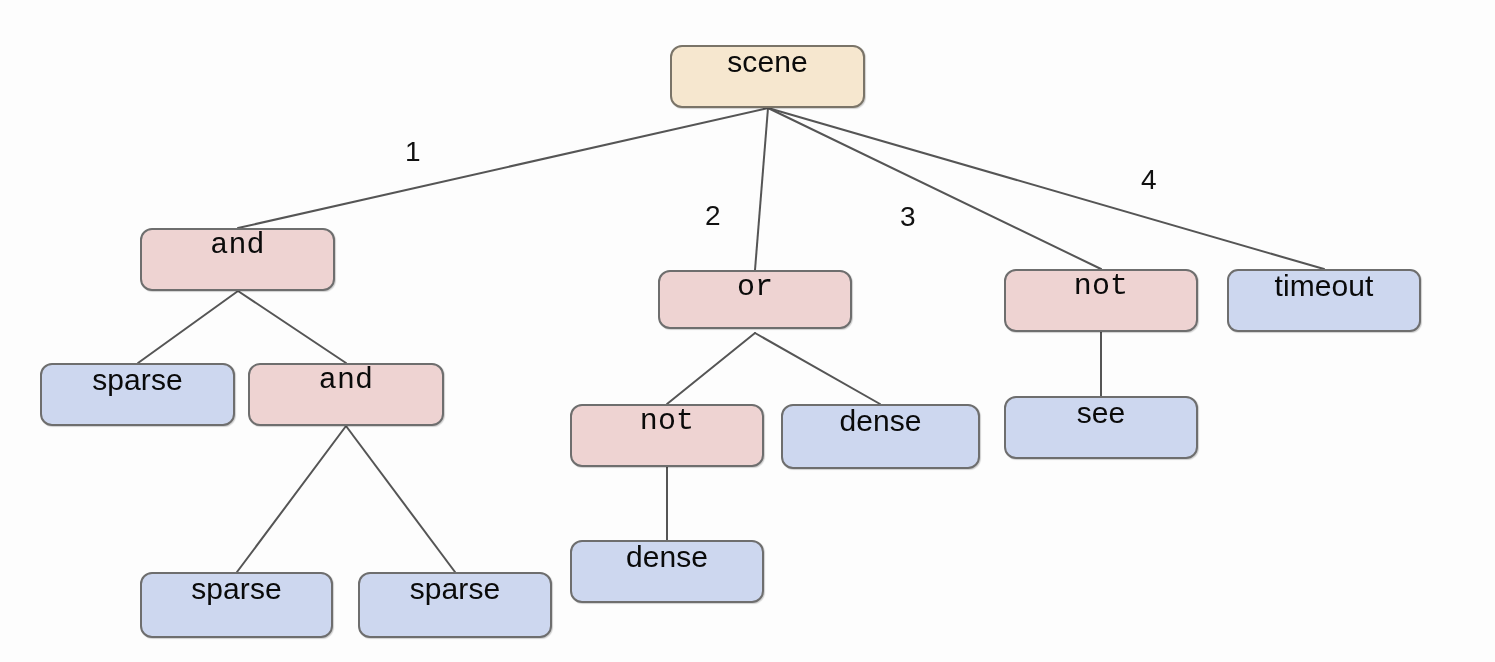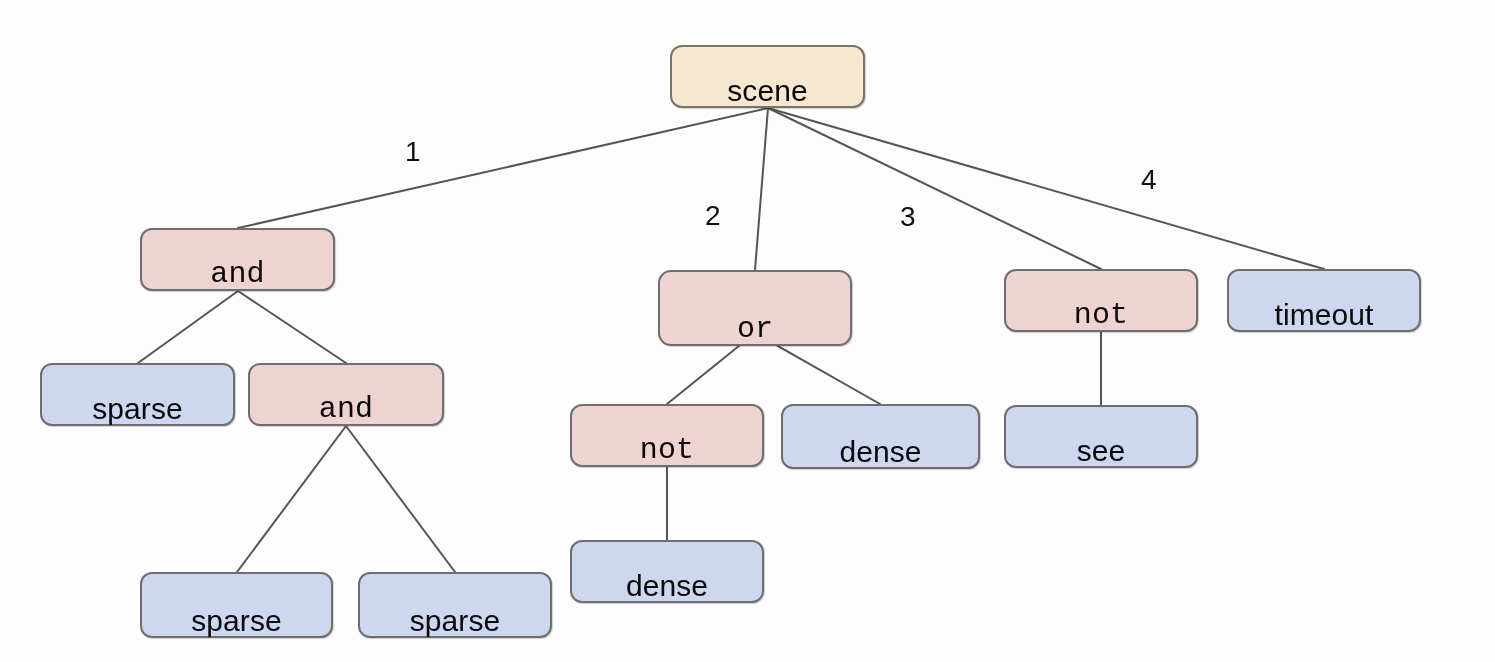--- a/index.html
+++ b/index.html
@@ -25,21 +25,21 @@
     width: 1495px;
     height: 662px;
     pointer-events: none;
   }
   .node {
     position: absolute;
     box-sizing: border-box;
     border: 2px solid #6e6e6e;
     border-radius: 12px;
     display: flex;
-    align-items: flex-end;
+    align-items: flex-start;
     justify-content: center;
     font-family: "Liberation Sans", sans-serif;
     font-size: 30px;
     color: #0a0a0a;
     line-height: 1;
     letter-spacing: 0.1px;
     box-shadow: 1px 1px 1px rgba(0,0,0,0.18);
     user-select: none;
   }
   .node.root    { background: #f6e7cf; border-color: #7a7468; }
@@ -73,42 +73,42 @@
       <line x1="667" y1="467" x2="667" y2="540" stroke="#555555" stroke-width="2" stroke-linecap="round"></line>
       <line x1="1101" y1="332" x2="1101" y2="405" stroke="#555555" stroke-width="2" stroke-linecap="round"></line>
     </svg>
   <div id="node-layer">
       <div class="node root" style="left: 670px; top: 45px; width: 195px; height: 63px;">
         <span>scene</span>
       </div>
       <div class="node op" style="left: 140px; top: 228px; width: 195px; height: 63px;">
         <span>and</span>
       </div>
-      <div class="node op" style="left: 658px; top: 270px; width: 194px; height: 76px; border-radius: 13px;">
+      <div class="node op" style="left: 658px; top: 270px; width: 194px; height: 59px;">
         <span>or</span>
       </div>
       <div class="node op" style="left: 1004px; top: 269px; width: 194px; height: 63px;">
         <span>not</span>
       </div>
-      <div class="node leaf" style="left: 1227px; top: 269px; width: 194px; height: 63px;">
+      <div class="node leaf" style="left: 1227px; top: 269px; width: 194px; height: 63px; border-radius: 11px;">
         <span>timeout</span>
       </div>
       <div class="node leaf" style="left: 40px; top: 363px; width: 195px; height: 63px;">
         <span>sparse</span>
       </div>
       <div class="node op" style="left: 248px; top: 363px; width: 196px; height: 63px;">
         <span>and</span>
       </div>
       <div class="node op" style="left: 570px; top: 404px; width: 194px; height: 63px;">
         <span>not</span>
       </div>
       <div class="node leaf" style="left: 781px; top: 404px; width: 199px; height: 65px;">
         <span>dense</span>
       </div>
-      <div class="node leaf" style="left: 1004px; top: 405px; width: 194px; height: 63px;">
+      <div class="node leaf" style="left: 1004px; top: 396px; width: 194px; height: 63px;">
         <span>see</span>
       </div>
       <div class="node leaf" style="left: 140px; top: 572px; width: 193px; height: 66px;">
         <span>sparse</span>
       </div>
       <div class="node leaf" style="left: 358px; top: 572px; width: 194px; height: 66px;">
         <span>sparse</span>
       </div>
       <div class="node leaf" style="left: 570px; top: 540px; width: 194px; height: 63px;">
         <span>dense</span>

